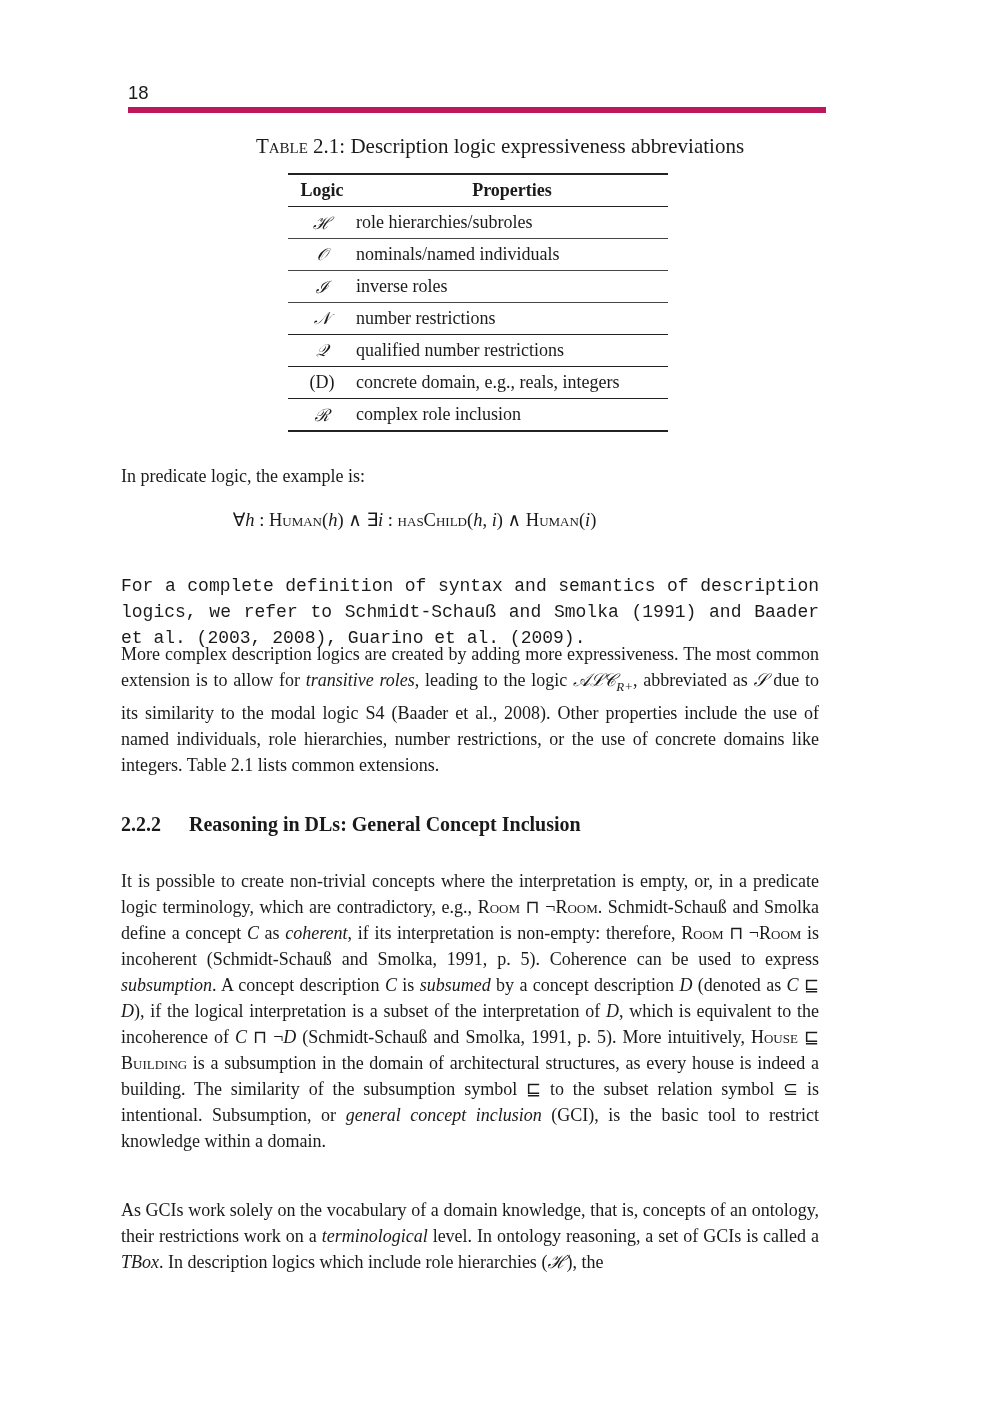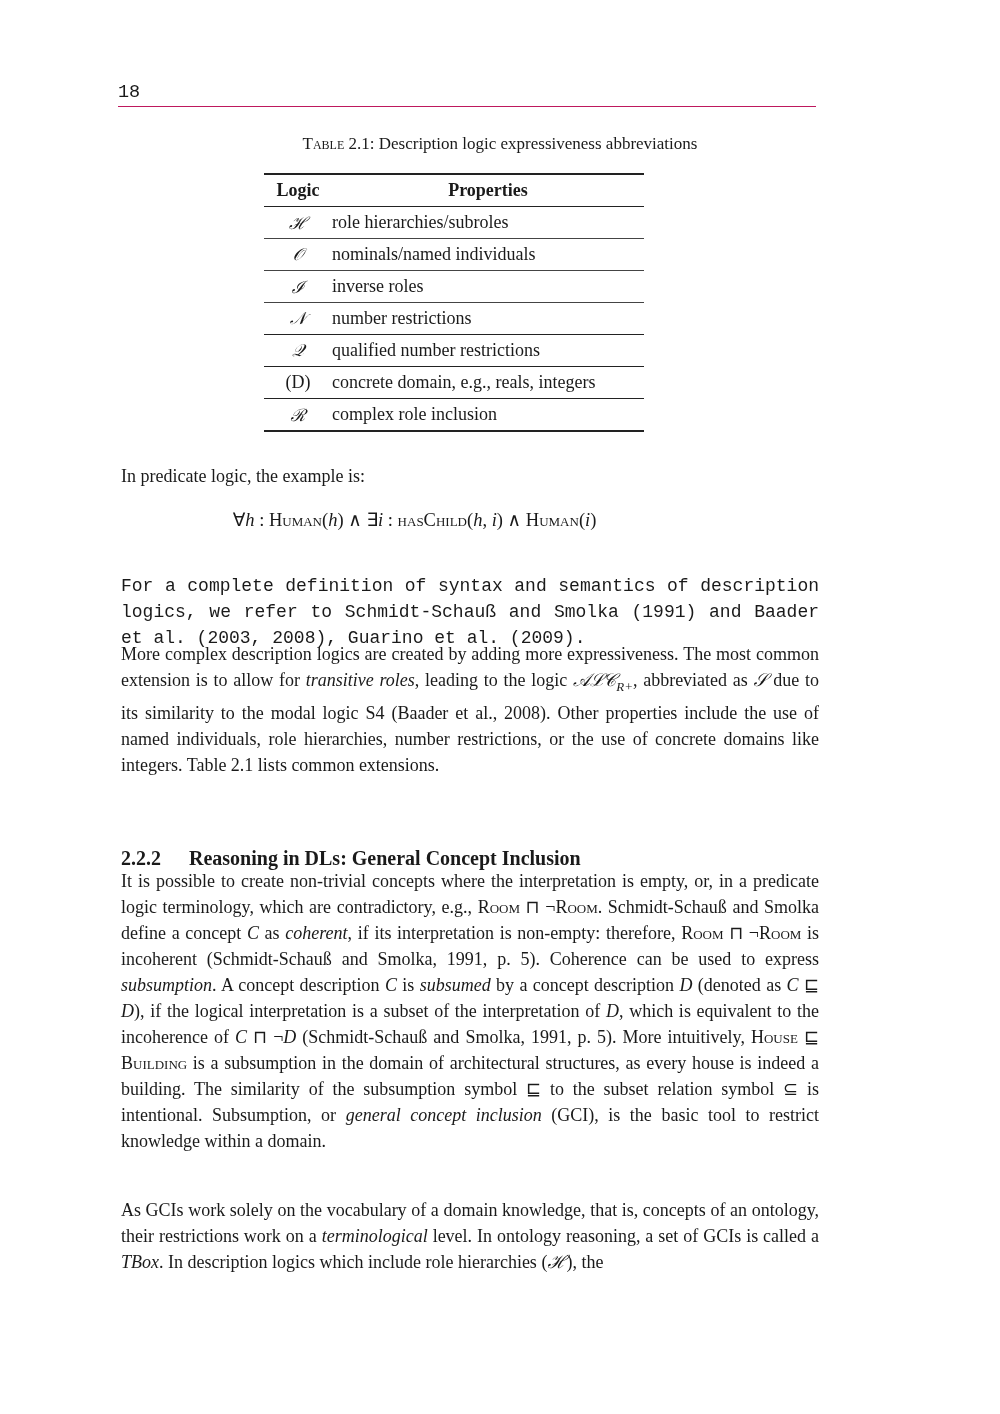--- a/index.html
+++ b/index.html
@@ -2,31 +2,31 @@
 <html><head>
 <meta charset="utf-8">
 <style>
   html, body { margin: 0; padding: 0; background: #ffffff; }
   body {
     width: 1000px; height: 1414px; position: relative; overflow: hidden;
     font-family: "DejaVu Serif", "Liberation Serif", serif;
     color: #1a1a1a;
   }
   .running-head {
-    position: absolute; left: 118px; top: 82px; width: 698px;
+    position: absolute; left: 128px; top: 82px; width: 698px;
     display: flex; justify-content: space-between; align-items: baseline;
-    font-family: Liberation Mono, monospace; font-size: 18.5px;
-    padding-bottom: 3px; border-bottom: 1px solid #be185d;
+    font-family: Liberation Sans, sans-serif; font-size: 18.5px;
+    padding-bottom: 3px; border-bottom: 6px solid #be185d;
   }
   .caption {
     position: absolute; left: 0; width: 1000px; top: 134px; text-align: center;
-    font-family: "Liberation Serif", serif; font-size: 17px;
+    font-family: "Liberation Serif", serif; font-size: 21px;
   }
   .sc { font-variant: small-caps; }
-  .table-wrap { position: absolute; left: 264px; top: 173px; width: 380px; }
+  .table-wrap { position: absolute; left: 288px; top: 173px; width: 380px; }
   table { border-collapse: collapse; width: 380px; font-family: "Liberation Serif", serif; font-size: 18px; }
   table thead tr { border-top: 2px solid #222; border-bottom: 1.5px solid #222; }
   table th { font-weight: bold; text-align: center; height: 31px; padding: 0; }
   table th.c1 { width: 68px; text-align: center; padding-left: 0; }
   table td { height: 31px; padding: 0; }
   table td.c1 { text-align: center; width: 68px; }
   table td.c1 .cal { font-family: "DejaVu Serif", serif; font-style: italic; font-size: 17px; }
   table tbody tr { border-bottom: 1px solid #444; }
   table tbody tr.thick { border-bottom: 1.5px solid #222; }
   table tbody tr:last-child { border-bottom: 2px solid #222; }
@@ -36,21 +36,21 @@
     font-family: "Liberation Serif", serif; font-size: 18px; line-height: 26px;
     text-align: justify; text-align-last: left;
   }
   .para i { font-style: italic; }
   .math-display {
     position: absolute; left: 0; width: 829px; top: 509px; text-align: center;
     font-family: "Liberation Serif", serif; font-size: 18.5px;
   }
   .mi { font-style: italic; }
   .section-head {
-    position: absolute; left: 121px; top: 847px;
+    position: absolute; left: 121px; top: 813px;
     font-family: "Liberation Serif", serif; font-weight: bold; font-size: 20px;
   }
   .section-head .num { display: inline-block; width: 68px; }
 </style>
 </head>
 <body>
 
 <div class="running-head">
   <span>18</span>
 </div>

